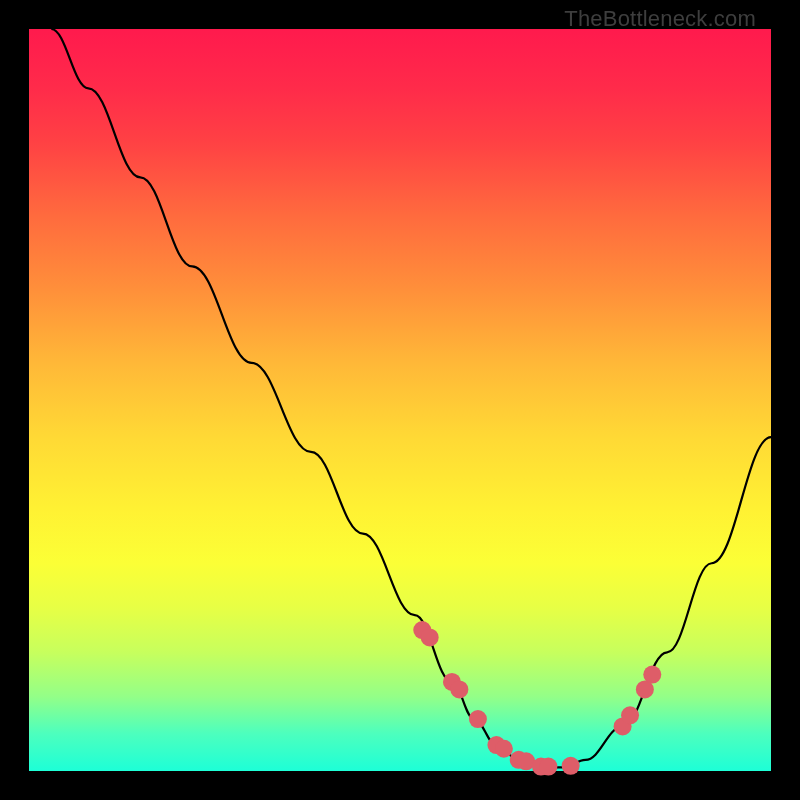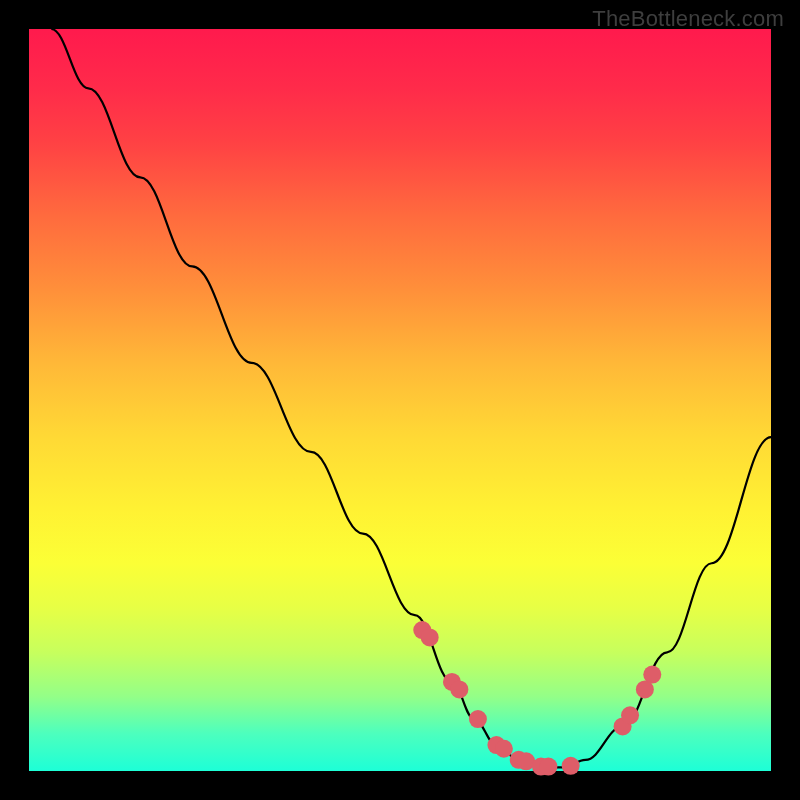--- a/index.html
+++ b/index.html
@@ -30,21 +30,21 @@
       #e7ff45 78%,
       #c7ff5d 84%,
       #93ff88 90%,
       #4cffbe 95%,
       #1dffD7 100%
     );
   }
   .watermark {
     position: absolute;
     top: 6px;
-    right: 16px;
+    right: 44px;
     color: #3e3e3e;
     font-size: 22px;
     font-weight: 500;
     letter-spacing: 0.2px;
     z-index: 5;
   }
   svg.curve {
     position: absolute;
     left: 29px;
     top: 29px;

